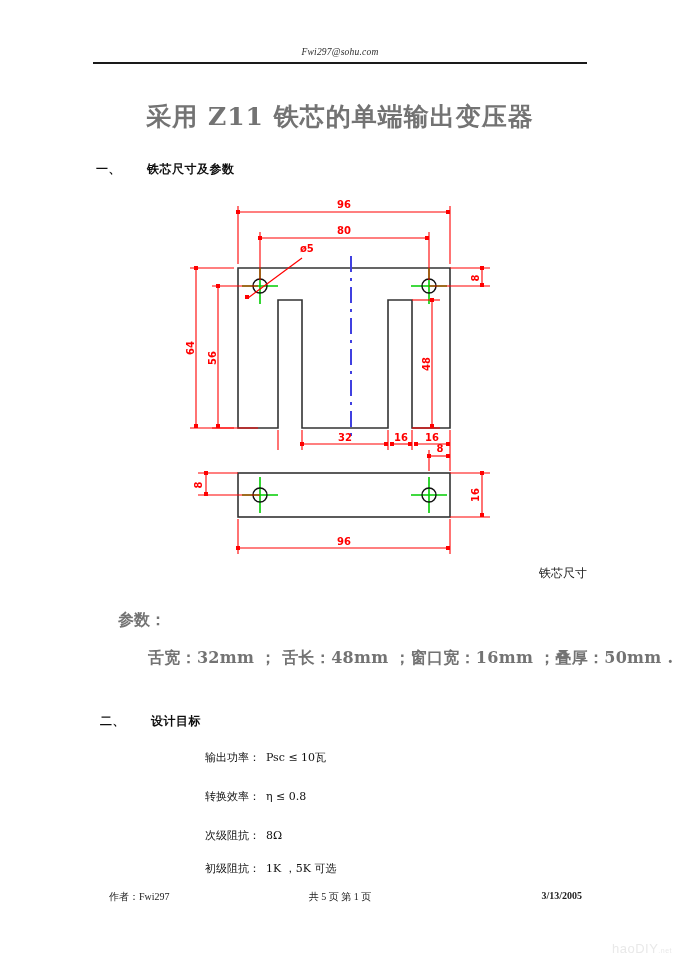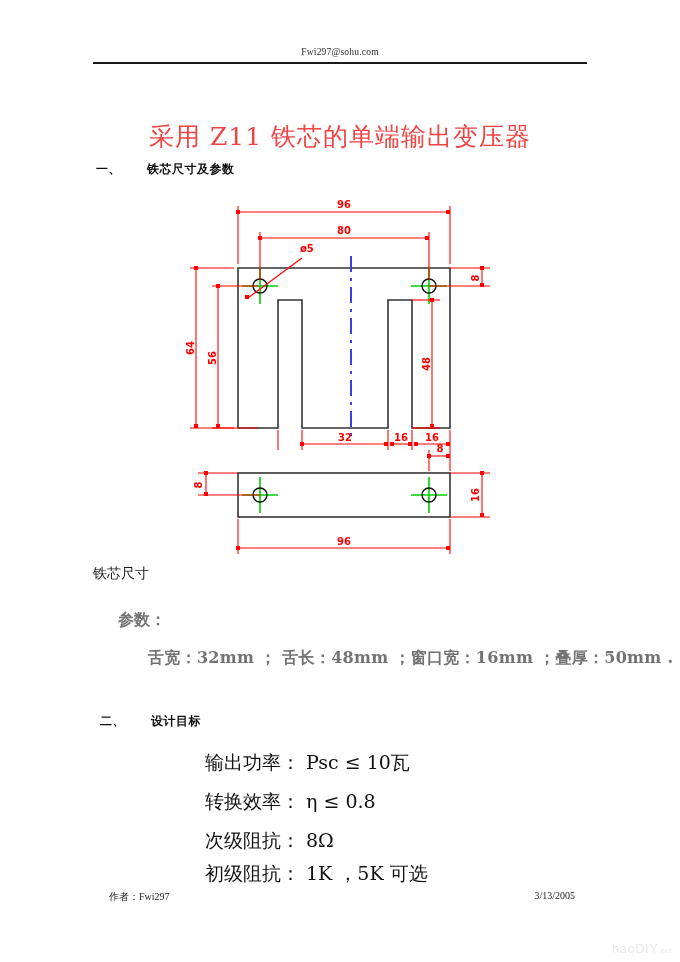--- a/index.html
+++ b/index.html
@@ -23,43 +23,43 @@
   .header-email {
     position: absolute;
     left: 93px;
     top: 47px;
     width: 494px;
     text-align: center;
     font-size: 9.5px;
     letter-spacing: .2px;
     color: #2b2b2b;
     font-family: "Liberation Serif", serif;
+    font-style: italic;
   }
   .header-rule {
     position: absolute;
     left: 93px;
     top: 62px;
     width: 494px;
     height: 2px;
     background: #1a1a1a;
   }
 
   
   .doc-title {
     position: absolute;
     left: 60px;
     top: 100px;
     width: 560px;
     text-align: center;
     font-size: 25px;
-    font-weight: normal;
+    font-weight: bold;
     letter-spacing: 1px;
-    color: #ef4444;
-    font-family: "DejaVu Serif", "Liberation Serif", serif;
-    margin-top: 20px;
+    color: #737373;
+    font-family: "DejaVu Serif", "Liberation Serif", serif;
   }
 
   
   .section-head {
     position: absolute;
     font-size: 12px;
     font-weight: bold;
     color: #0f0f0f;
     letter-spacing: .5px;
     white-space: nowrap;
@@ -77,57 +77,57 @@
     white-space: nowrap;
     font-family: "DejaVu Serif", "Liberation Serif", serif;
     font-weight: bold;
   }
   #params-label { left: 118px; top: 610px; }
   #params-line  { left: 148px; top: 648px; letter-spacing: .3px; }
 
   .goal-line {
     position: absolute;
     left: 205px;
-    font-size: 19px;
+    font-size: 11px;
     color: #111111;
     white-space: nowrap;
     font-family: "DejaVu Serif", "Liberation Serif", serif;
   }
   #goal0 { top: 750px; }
   #goal1 { top: 789px; }
   #goal2 { top: 828px; text-align: center; }
   #goal3 { top: 861px; }
   .goal-line .lbl { }
   .goal-line .val { margin-left: 6px; }
 
   .fig-caption {
     position: absolute;
     left: 93px;
     top: 565px;
     width: 494px;
-    text-align: left;
-    font-size: 14px;
+    text-align: right;
+    font-size: 12px;
     color: #1a1a1a;
     font-family: "DejaVu Serif", "Liberation Serif", serif;
   }
 
   
   .footer {
     position: absolute;
     left: 93px;
     top: 890px;
     width: 494px;
     height: 16px;
     font-size: 10px;
     color: #222222;
     font-family: "Liberation Serif", serif;
   }
   .footer .f-left   { position: absolute; left: 16px; top: 0; }
   .footer .f-center { position: absolute; left: 0; top: 0; width: 494px; text-align: center; }
-  .footer .f-right  { position: absolute; right: 12px; top: 0; }
+  .footer .f-right  { position: absolute; right: 5px; top: 0; font-weight: bold; }
 
   .watermark {
     position: absolute;
     right: 8px;
     bottom: 6px;
     font-size: 13px;
     color: #e9e9e9;
     font-family: "Liberation Sans", sans-serif;
     letter-spacing: .5px;
   }
@@ -334,20 +334,21 @@
   </div>
   <div class="goal-line" id="goal2">
     <span class="lbl">次级阻抗：</span><span class="val">8Ω</span>
   </div>
   <div class="goal-line" id="goal3">
     <span class="lbl">初级阻抗：</span><span class="val">1K ，5K 可选</span>
   </div>
 
   <div class="footer">
     <span class="f-left">作者：Fwi297</span>
+    <span class="f-center">共 5 页 第 1 页</span>
     <span class="f-right">3/13/2005</span>
   </div>
 
   <div class="watermark">
     <span>haoDIY</span><span class="wm-sm">.net</span>
   </div>
 
 </div>
 
 </body></html>

